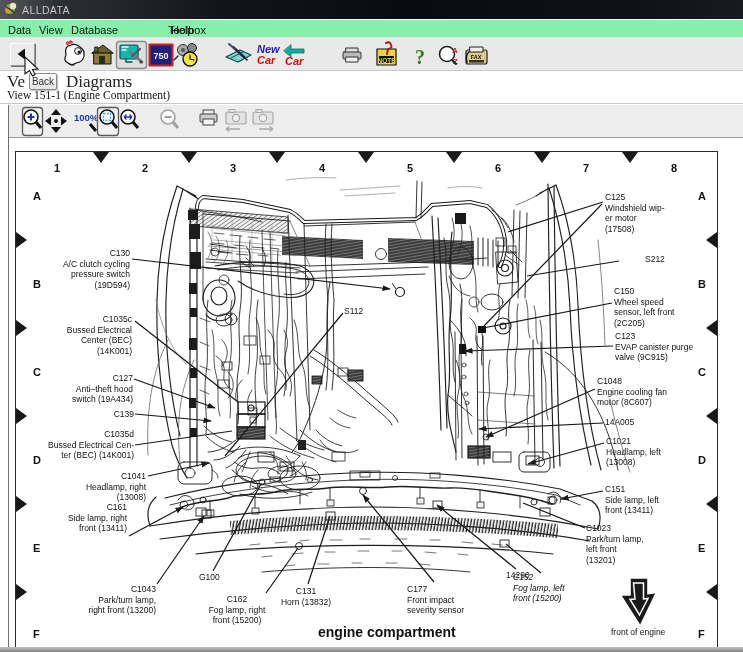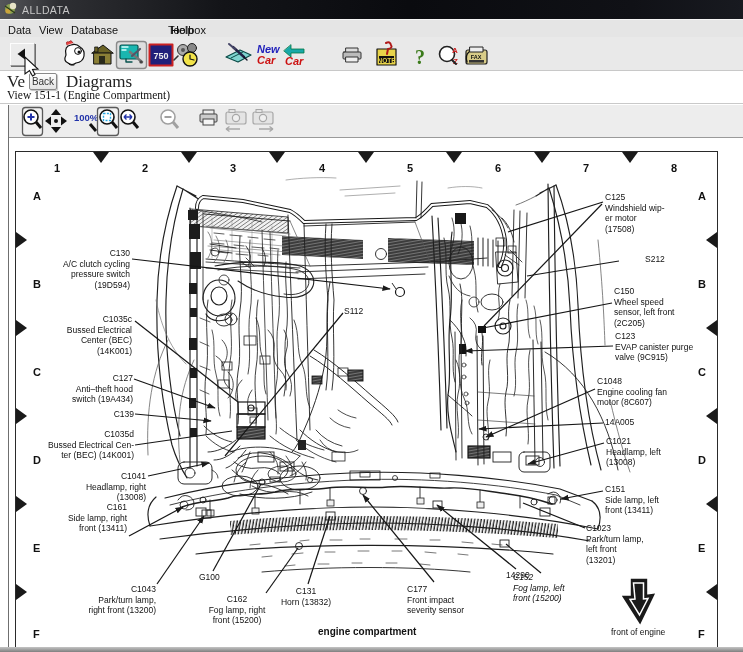--- a/index.html
+++ b/index.html
@@ -4,21 +4,21 @@
 <style>
   html,body{margin:0;padding:0;}
   body{width:743px;height:652px;overflow:hidden;position:relative;
        font-family:"Liberation Sans",sans-serif;background:#fff;}
   .abs{position:absolute;}
   
   #titlebar{left:0;top:0;width:743px;height:19px;
     background:linear-gradient(to right,#55565a 0,#2e2f33 8%,#131418 30%,#0a0b0f 55%,#101116 85%,#181a20 100%);}
   #titletxt{left:22px;top:4px;color:#c6c6c6;font-size:10.5px;letter-spacing:0.4px;}
   
-  #menubar{left:0;top:19px;width:743px;height:18px;background:#e5e5e5;
+  #menubar{left:0;top:19px;width:743px;height:18px;background:#86efac;
     border-top:1px solid #f5f5f5;box-sizing:border-box;}
   .menu{position:absolute;top:4px;font-size:11px;color:#111;}
   
   #toolbar{left:0;top:37px;width:743px;height:34px;background:#e9e9e9;
     border-bottom:1px solid #c8c8c8;box-sizing:border-box;}
   #backbtn{left:10px;top:43px;width:23px;height:21px;background:#ebebeb;
     border:1px solid #9a9a9a;border-top-color:#fdfdfd;border-left-color:#fdfdfd;
     box-shadow:1px 1px 0 #6f6f6f;}
   
   #hdr1{left:7px;top:72px;font-family:"Liberation Serif",serif;font-size:17px;color:#222;}
@@ -107,21 +107,21 @@
 <div class="abs lbl" style="left:586px;top:523px;">C1023<br>Park/turn lamp,<br>left front<br>(13201)</div>
 <div class="abs lbl" style="left:611px;top:627px;">front of engine</div>
 
 <div class="abs lbl" style="left:344px;top:306px;">S112</div>
 <div class="abs lbl" style="left:199px;top:572px;">G100</div>
 <div class="abs lbl" style="left:201px;top:594px;text-align:center;width:72px;">C162<br>Fog lamp, right<br>front (15200)</div>
 <div class="abs lbl" style="left:270px;top:586px;text-align:center;width:72px;">C131<br>Horn (13832)</div>
 <div class="abs lbl" style="left:407px;top:584px;">C177<br>Front impact<br>severity sensor</div>
 <div class="abs lbl" style="left:506px;top:570px;">14290</div>
 <div class="abs lbl" style="left:513px;top:572px;font-style:italic;">C152<br>Fog lamp, left<br>front (15200)</div>
-<div class="abs lbl bold" style="left:318px;top:627px;font-size:10px;">engine compartment</div>
+<div class="abs lbl bold" style="left:318px;top:627px;font-size:14px;">engine compartment</div>
 
 <svg class="abs" id="art" style="left:0;top:0;" width="743" height="652" viewBox="0 0 743 652" fill="none" stroke="none">
 
 <g id="appicon">
   <circle cx="10" cy="9" r="5" fill="#8aa050"></circle>
   <circle cx="13" cy="6" r="3.2" fill="#e8e4c8"></circle>
   <circle cx="8" cy="11" r="2.6" fill="#caa43c"></circle>
   <path d="M5 6 L15 13" stroke="#2c3a18" stroke-width="1.2"></path>
 </g>
 

